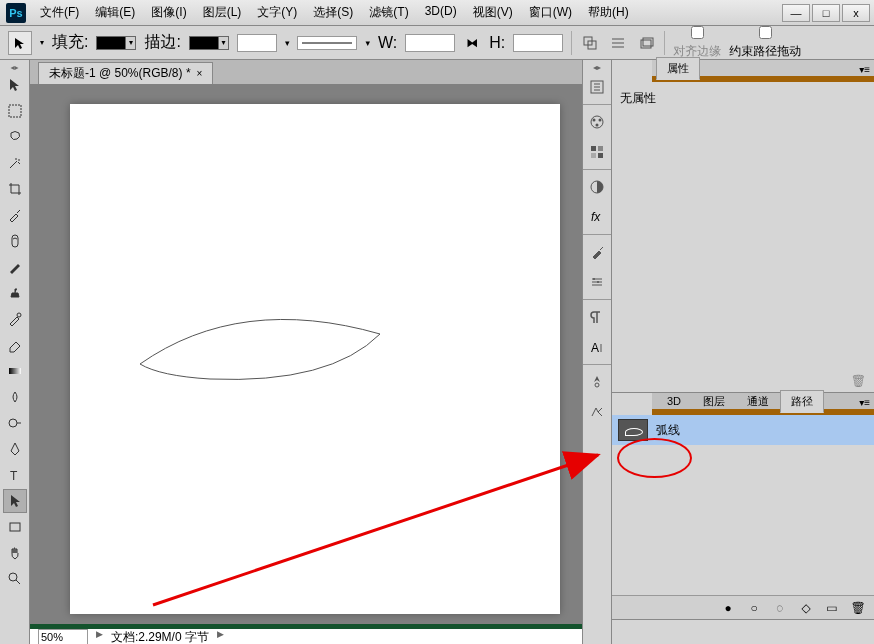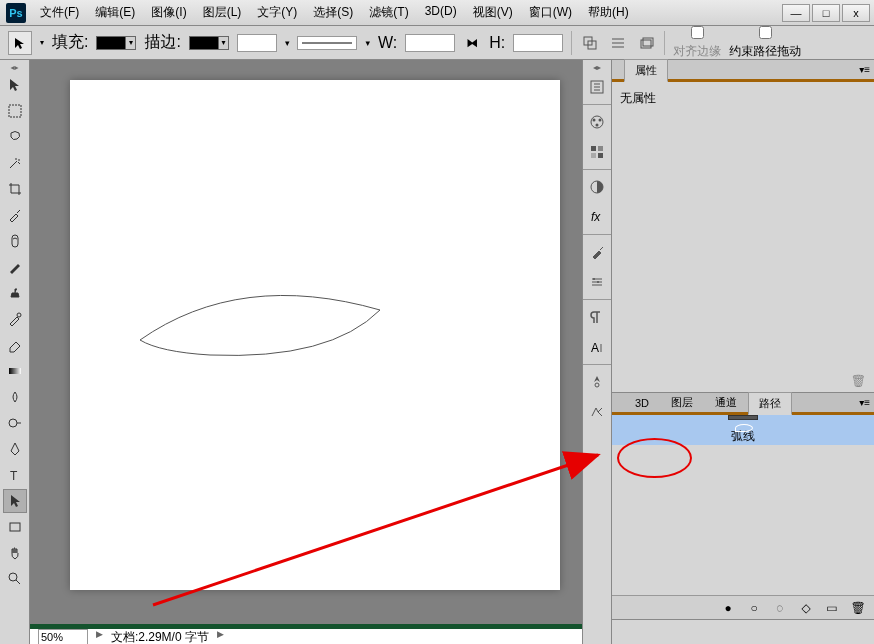--- a/index.html
+++ b/index.html
@@ -43,31 +43,31 @@
 .status-bar { height: 20px; background: #ffffff; border-top: 5px solid #14532d; display: flex; align-items: flex-start; gap: 8px; padding: 0 8px; font-size: 11px; }
 .zoom-input { width: 50px; height: 16px; border: 1px solid #999; background: #fff; padding: 0 2px; font-size: 11px; }
 
 .dock-strip { width: 30px; background: #d6d6d6; border-left: 1px solid #888; border-right: 1px solid #888; display: flex; flex-direction: column; align-items: center; padding-top: 2px; }
 .dock-strip .tool-grip { height: 10px; }
 .dock-icon { width: 24px; height: 24px; margin: 3px 0; display: flex; align-items: center; justify-content: center; cursor: pointer; }
 .dock-sep { width: 100%; height: 1px; background: #999; margin: 2px 0; }
 
 .panels { width: 262px; background: #d6d6d6; display: flex; flex-direction: column; }
 .panel { border-bottom: 1px solid #888; }
-.panel-tabs { height: 22px; background: #c8c8c8; display: flex; align-items: center; border-bottom: 3px solid #a16207; padding-left: 12px; position: relative; }
+.panel-tabs { height: 22px; background: #c8c8c8; display: flex; align-items: center; border-bottom: 6px solid #a16207; padding-left: 4px; position: relative; margin-left: 40px; }
 .panel-tab { padding: 3px 10px; font-size: 11px; cursor: pointer; border: 1px solid transparent; }
 .panel-tab.active { background: #d6d6d6; border: 1px solid #999; border-bottom-color: #d6d6d6; margin-bottom: -1px; }
 .panel-menu { position: absolute; right: 4px; top: 4px; font-size: 10px; cursor: pointer; }
 .panel-body { background: #d6d6d6; }
 .prop-body { height: 310px; padding: 8px; font-size: 12px; position: relative; }
 .prop-footer { position: absolute; bottom: 4px; right: 8px; display: flex; gap: 8px; }
 
 .layers-panel .panel-tabs { background: #c0c0c0; text-align: center; }
 .path-list { height: 180px; background: #d6d6d6; }
-.path-item { height: 30px; display: flex; align-items: center; background: #a8c8ef; padding: 0 6px; gap: 8px; flex-direction: column; }
+.path-item { height: 30px; display: flex; align-items: center; background: #a8c8ef; padding: 0 6px; gap: 8px; }
 .path-thumb { width: 30px; height: 22px; background: #555; border: 1px solid #333; position: relative; }
 .path-thumb::after { content: ''; position: absolute; left: 6px; top: 8px; width: 16px; height: 6px; border: 1px solid #fff; border-radius: 50% 50% 50% 0; }
 .panel-footer { height: 24px; background: #d0d0d0; border-top: 1px solid #999; display: flex; align-items: center; justify-content: flex-end; gap: 10px; padding: 0 8px; }
 .panel-footer span { width: 16px; height: 16px; display: flex; align-items: center; justify-content: center; cursor: pointer; }
 
 .arrow-annotation { position: absolute; left: 148px; top: 445px; pointer-events: none; z-index: 100; }
 .ellipse-annotation { position: absolute; left: 617px; top: 438px; width: 75px; height: 40px; border: 2px solid #e60000; border-radius: 50%; z-index: 101; pointer-events: none; }
 </style>
 </head>
 <body>
@@ -256,20 +256,26 @@
       </div>
     <div class="tool-btn">
         <svg viewBox="0 0 16 16">
           <circle cx="6" cy="6" r="4" fill="none" stroke="#333"></circle>
           <path d="M9 9 L13 13" stroke="#333"></path>
         </svg>
       </div>
   </div>
 
   <div class="doc-area">
+    <div class="doc-tabs">
+      <div class="doc-tab">
+        <span>未标题-1 @ 50%(RGB/8) *</span>
+        <span class="close">×</span>
+      </div>
+    </div>
     <div class="canvas-wrap">
       <div class="canvas">
         <svg class="teardrop" width="280" height="100" viewBox="0 0 280 100">
           <path d="M10 60 Q 110 -10 250 30 Q 200 80 80 75 Q 30 72 10 60 Z" fill="none" stroke="#555" stroke-width="1"></path>
         </svg>
       </div>
     </div>
     <div class="status-bar">
       <input class="zoom-input" value="50%" style="">
       <span style="font-size:9px;color:#666">▶</span>

